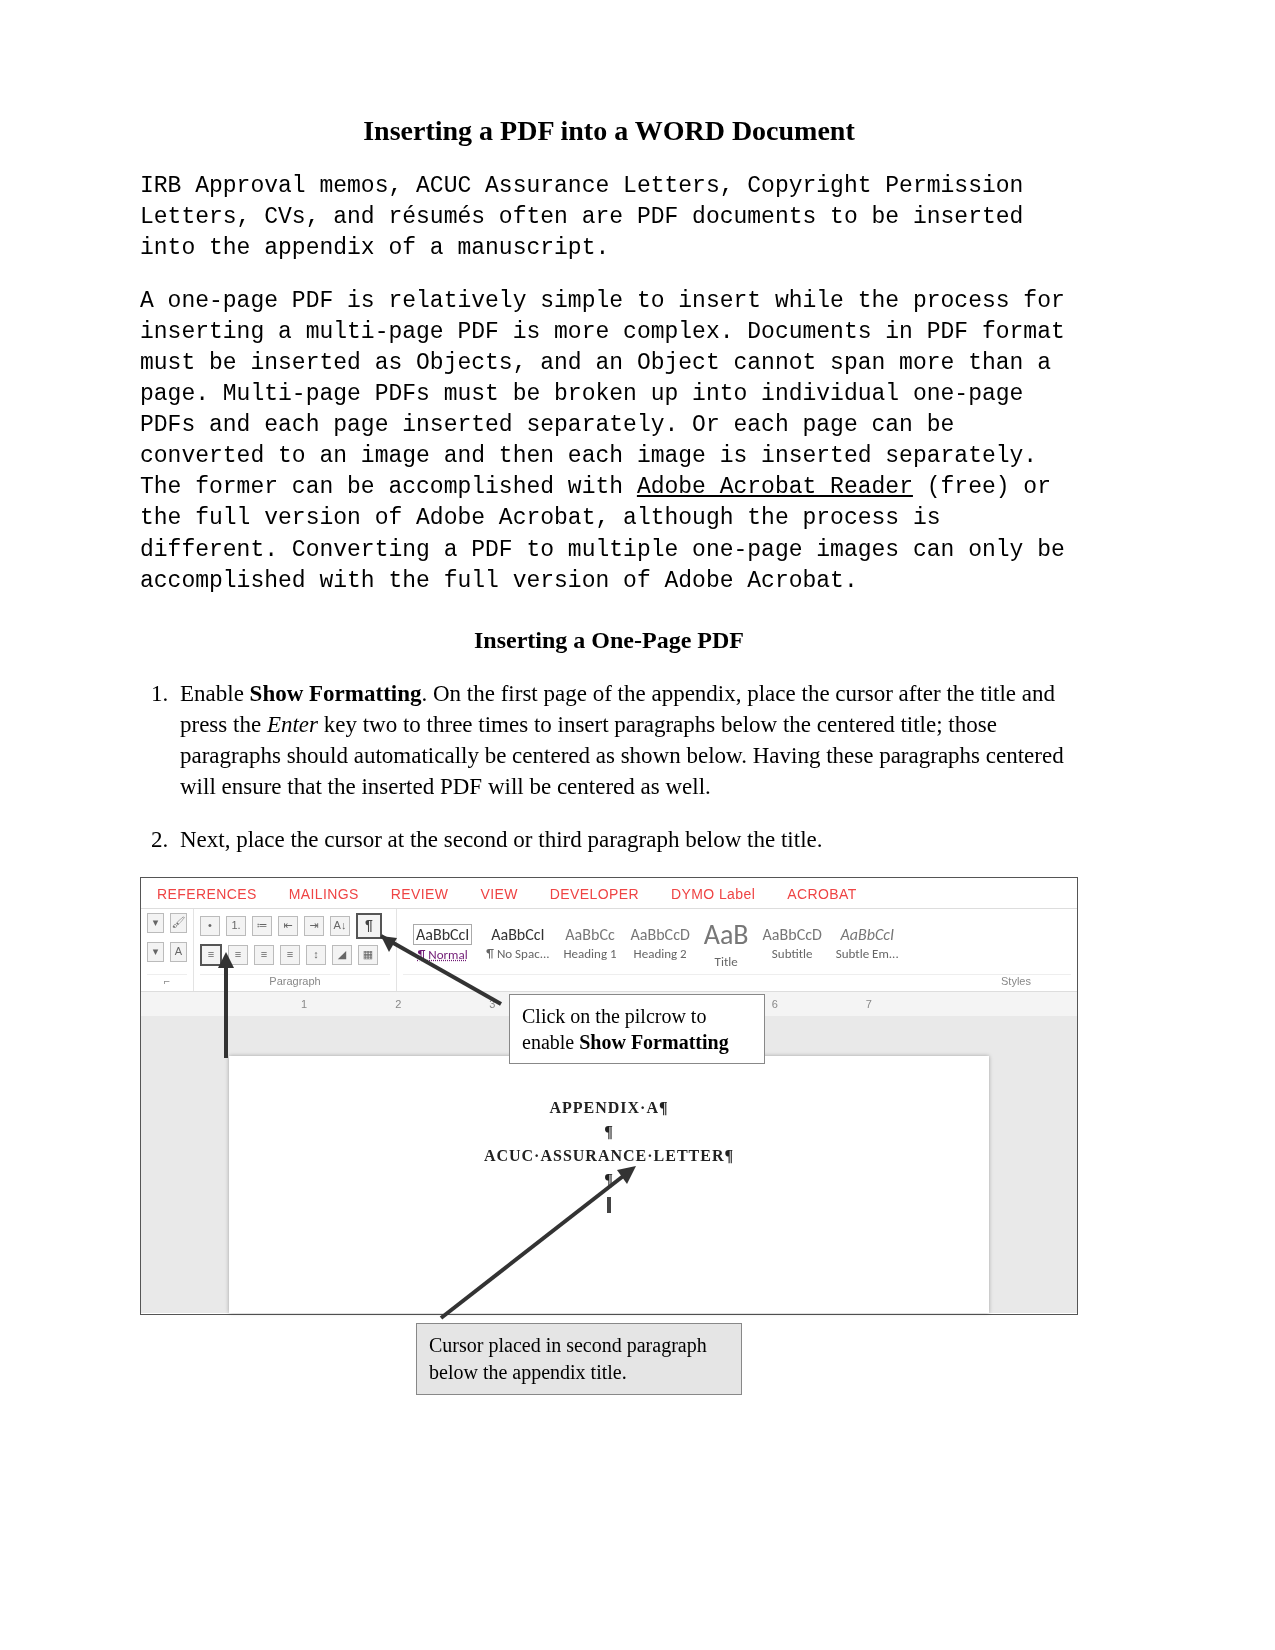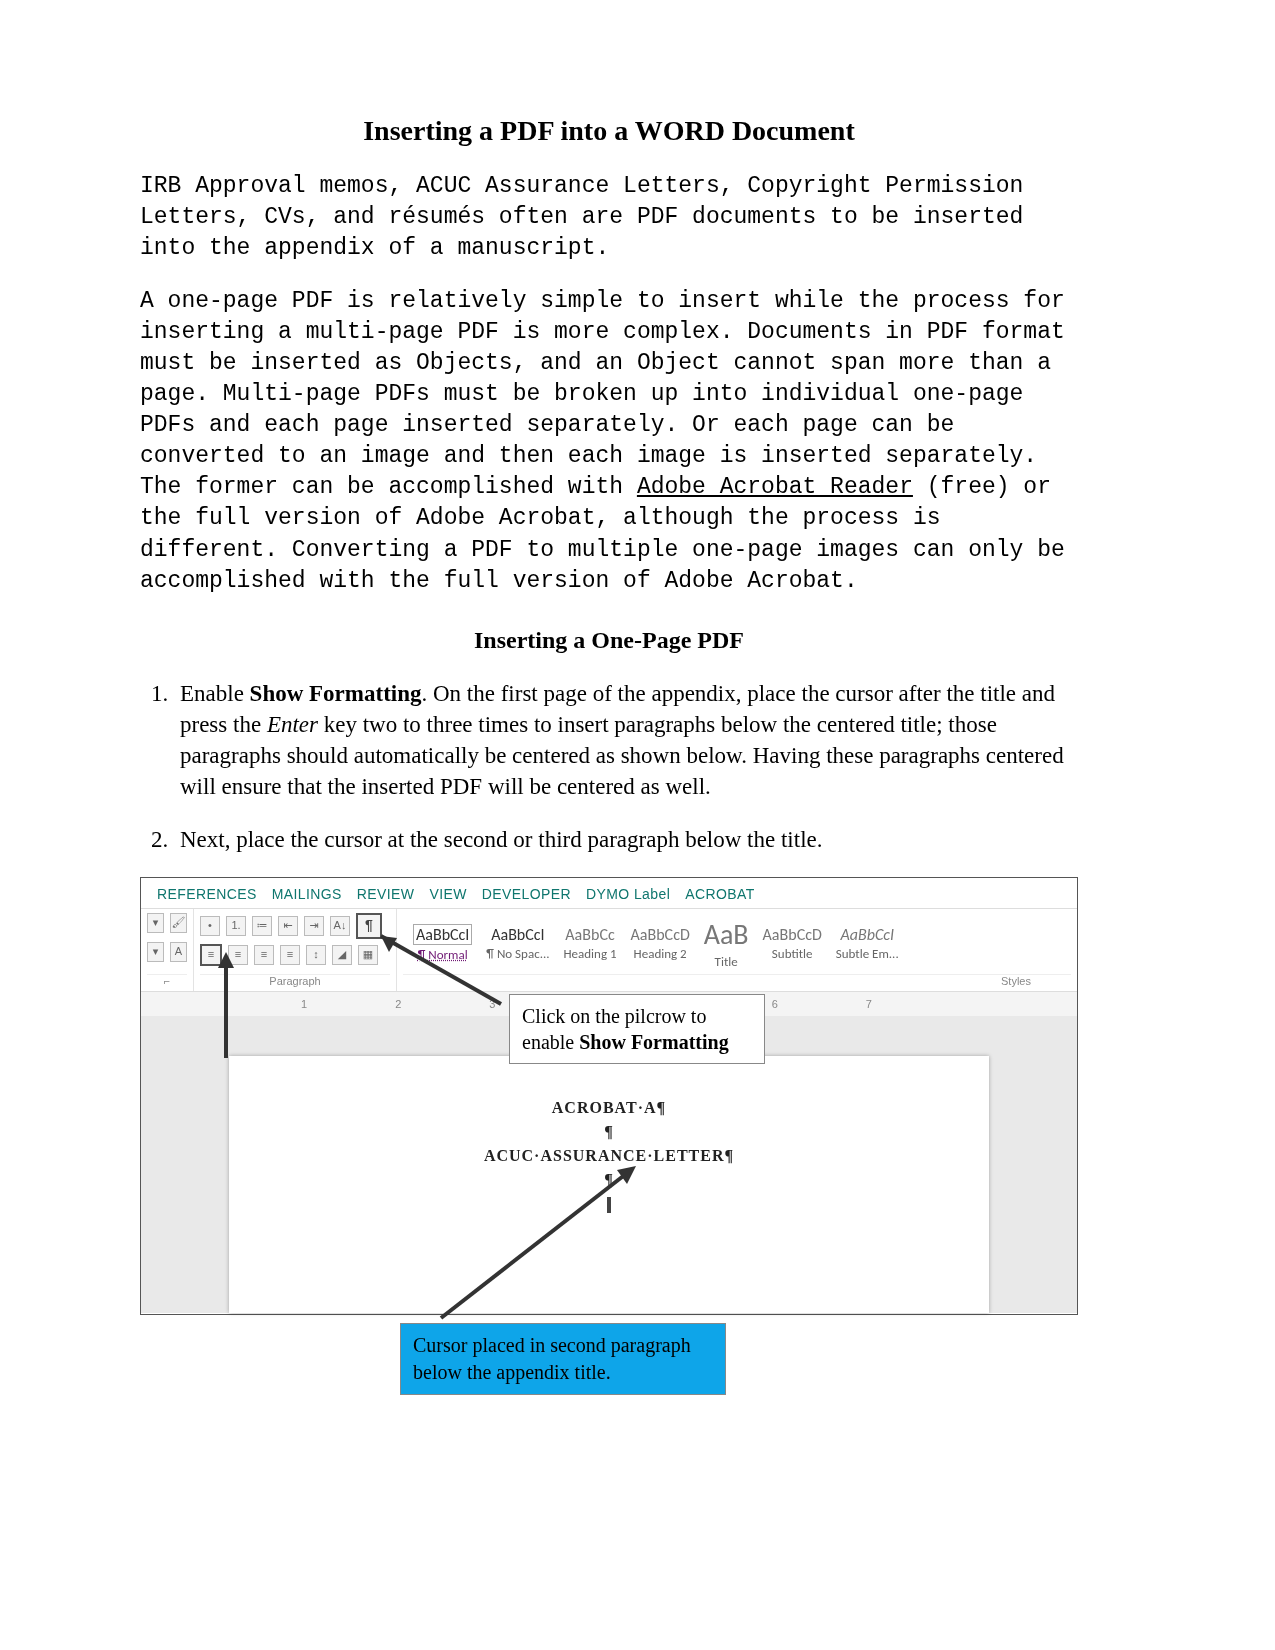--- a/index.html
+++ b/index.html
@@ -60,24 +60,24 @@
   }
   .ribbon-box {
     border: 1px solid #555;
     background: #fff;
     position: relative;
     height: 436px;
     font-family: "Segoe UI", Tahoma, sans-serif;
   }
   .tabs {
     display: flex;
-    gap: 15px;
+    gap: 32px;
     padding: 8px 16px 6px 16px;
     font-size: 14px;
-    color: #0f766e;
+    color: #ef4444;
     letter-spacing: 0.4px;
     border-bottom: 1px solid #ddd;
   }
   .ribbon {
     display: flex;
     align-items: stretch;
     height: 82px;
     border-bottom: 1px solid #ddd;
   }
   .ribbon-col {
@@ -216,25 +216,25 @@
     stroke: #333;
     stroke-width: 4;
     fill: none;
   }
   svg.arrow .head {
     fill:#333;
     stroke:none;
   }
   .under-caption {
     position: absolute;
-    left: 260px;
+    left: 276px;
     top: 446px;
     width: 300px;
     border: 1px solid #888;
-    background:#0ea5e9;
+    background:#e5e5e5;
     font-family: "Times New Roman", serif;
     font-size: 20px;
     padding: 8px 12px;
     line-height:1.35;
   }
 </style>
 </head>
 <body>
 
 <div class="page">
@@ -344,21 +344,21 @@
         <span>2</span>
         <span>3</span>
         <span>4</span>
         <span>5</span>
         <span>6</span>
         <span>7</span>
       </div>
 
       <div class="doc-area">
         <div class="doc-page">
-          <div>ACROBAT·A¶</div>
+          <div>APPENDIX·A¶</div>
           <div>¶</div>
           <div>ACUC·ASSURANCE·LETTER¶</div>
           <div>¶</div>
           <div><span class="cursor"></span></div>
         </div>
       </div>
 
       <div class="callout" style="left:368px; top:116px; width:230px;">
         <span>Click on the pilcrow to enable </span><span class="bold">Show Formatting</span>
       </div>

